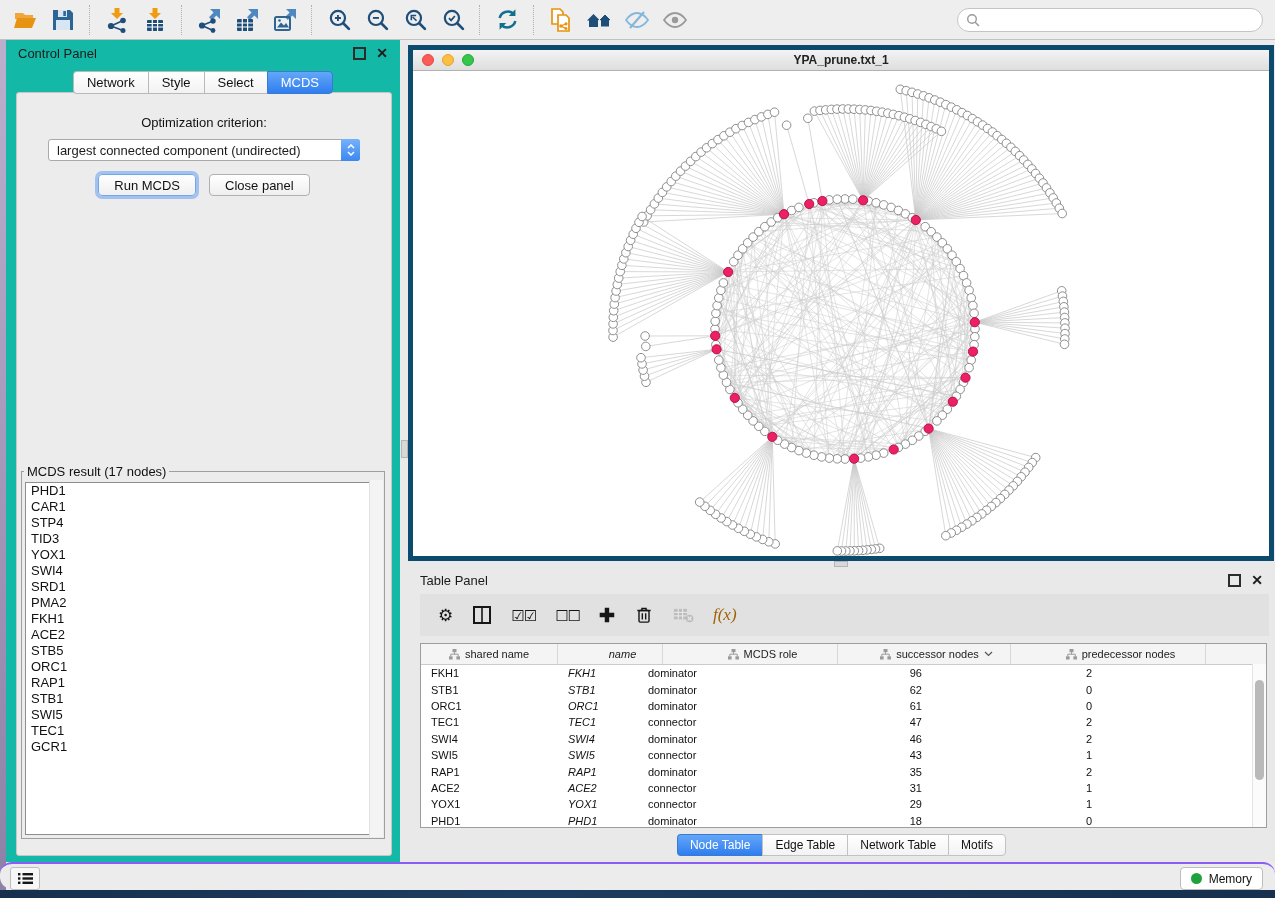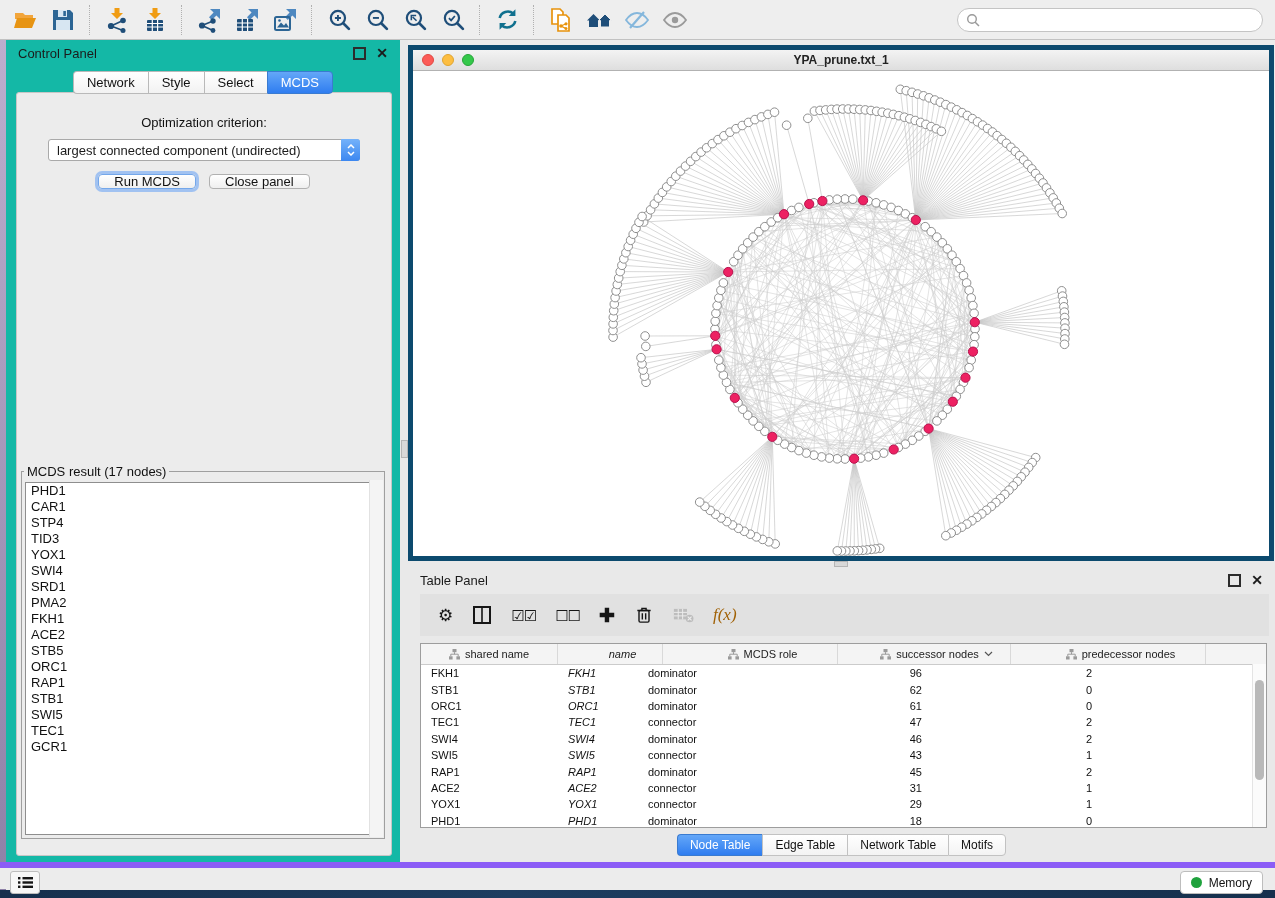--- a/index.html
+++ b/index.html
@@ -33,21 +33,21 @@
   .cbody{position:absolute;left:10px;right:8px;top:52px;bottom:6px;background:#ececec;
          border:1px solid #c6c6c6;border-radius:3px;}
   .optlabel{margin-top:22px;text-align:center;font-size:13px;color:#111;}
   .dropdown{margin:9px auto 0 auto;width:312px;height:22px;background:#fff;border:1px solid #a9a9a9;
             border-radius:3px;display:flex;align-items:center;box-sizing:border-box;}
   .dropdown .val{flex:1;padding-left:8px;font-size:13px;white-space:nowrap;overflow:hidden;}
   .stepper{width:19px;height:22px;margin:-1px -1px -1px 0;border-radius:0 3px 3px 0;
            background:linear-gradient(#74b2fa,#3c87f0);display:flex;flex-direction:column;
            align-items:center;justify-content:center;gap:2px;}
   .btnrow{display:flex;justify-content:center;gap:13px;margin-top:13px;}
-  .btn{height:15px;padding:0 15px;background:linear-gradient(#ffffff,#efefef);border:1px solid #b1b1b1;
+  .btn{height:22px;padding:0 15px;background:linear-gradient(#ffffff,#efefef);border:1px solid #b1b1b1;
        border-radius:4px;font-size:13px;display:flex;align-items:center;color:#111;}
   .btn.focusring{box-shadow:0 0 0 3px rgba(100,160,245,.55);border-color:#74a7ea;}
   .mcdsbox{position:absolute;left:4px;right:6px;top:371px;bottom:16px;border:1px solid #9f9f9f;
            margin:0;padding:2px;}
   .mcdsbox legend{font-size:13px;padding:0 3px;color:#111;}
   .mcdslist{position:absolute;left:3px;right:3px;top:3px;bottom:3px;background:#fff;border:1px solid #8e8e8e;overflow:hidden;}
   .mcdsitem{font-size:13px;line-height:16px;padding-left:5px;color:#111;}
   .mcdstrack{position:absolute;right:1px;top:1px;bottom:1px;width:13px;background:#f4f4f4;border-left:1px solid #e2e2e2;}
   
   .vsplit{position:absolute;left:400px;top:40px;width:8px;height:822px;background:#e9e9e9;}
@@ -85,21 +85,21 @@
   .c0{width:137px;}.c1{width:80px;font-style:italic;}.c2{width:150px;}.c3{width:148px;}.c4{width:170px;}
   .tscroll{position:absolute;right:0;top:20px;bottom:0;width:13px;background:#fbfbfb;border-left:1px solid #e4e4e4;}
   .tthumb{position:absolute;left:2px;right:2px;top:16px;height:100px;background:#b9b9b9;border-radius:6px;}
   .ttabs{position:absolute;left:0;right:0;top:267px;display:flex;justify-content:center;}
   .ttab{height:20px;padding:0 12px;font-size:12px;display:flex;align-items:center;background:linear-gradient(#ffffff,#f3f3f3);
         border:1px solid #c2c2c2;border-right:none;color:#111;}
   .ttab:first-child{border-radius:4px 0 0 4px;}
   .ttab:last-child{border-radius:0 4px 4px 0;border-right:1px solid #c2c2c2;}
   .ttab.active{background:linear-gradient(#64a7f8,#2f7df0);color:#fff;border-color:#3a7bd0;}
   
-  .status{position:absolute;left:0;top:862px;width:1275px;height:27px;background:#ececec;border-top:6px solid #8b5cf6;box-sizing:border-box;}
+  .status{position:absolute;left:0;top:862px;width:1275px;height:27px;background:#ececec;border-top:2px solid #8b5cf6;box-sizing:border-box;border-radius:12px;}
   .listbtn{position:absolute;left:10px;top:3px;width:28px;height:21px;background:#f7f7f7;border:1px solid #bdbdbd;
            border-radius:3px;display:flex;align-items:center;justify-content:center;}
   .membtn{position:absolute;right:12px;top:3px;height:21px;padding:0 10px;background:#fff;border:1px solid #bdbdbd;
           border-radius:4px;display:flex;align-items:center;gap:7px;font-size:12px;color:#111;}
   .memdot{width:11px;height:11px;border-radius:50%;background:#1fa23d;}
 </style>
 </head>
 <body>
 
 <div id="app">
@@ -1200,21 +1200,21 @@
             <div class="td c0">SWI5</div>
             <div class="td c1">SWI5</div>
             <div class="td c2">connector</div>
             <div class="td c3 num">43</div>
             <div class="td c4 num">1</div>
           </div>
           <div class="tr">
             <div class="td c0">RAP1</div>
             <div class="td c1">RAP1</div>
             <div class="td c2">dominator</div>
-            <div class="td c3 num">45</div>
+            <div class="td c3 num">35</div>
             <div class="td c4 num">2</div>
           </div>
           <div class="tr">
             <div class="td c0">ACE2</div>
             <div class="td c1">ACE2</div>
             <div class="td c2">connector</div>
             <div class="td c3 num">31</div>
             <div class="td c4 num">1</div>
           </div>
           <div class="tr">

